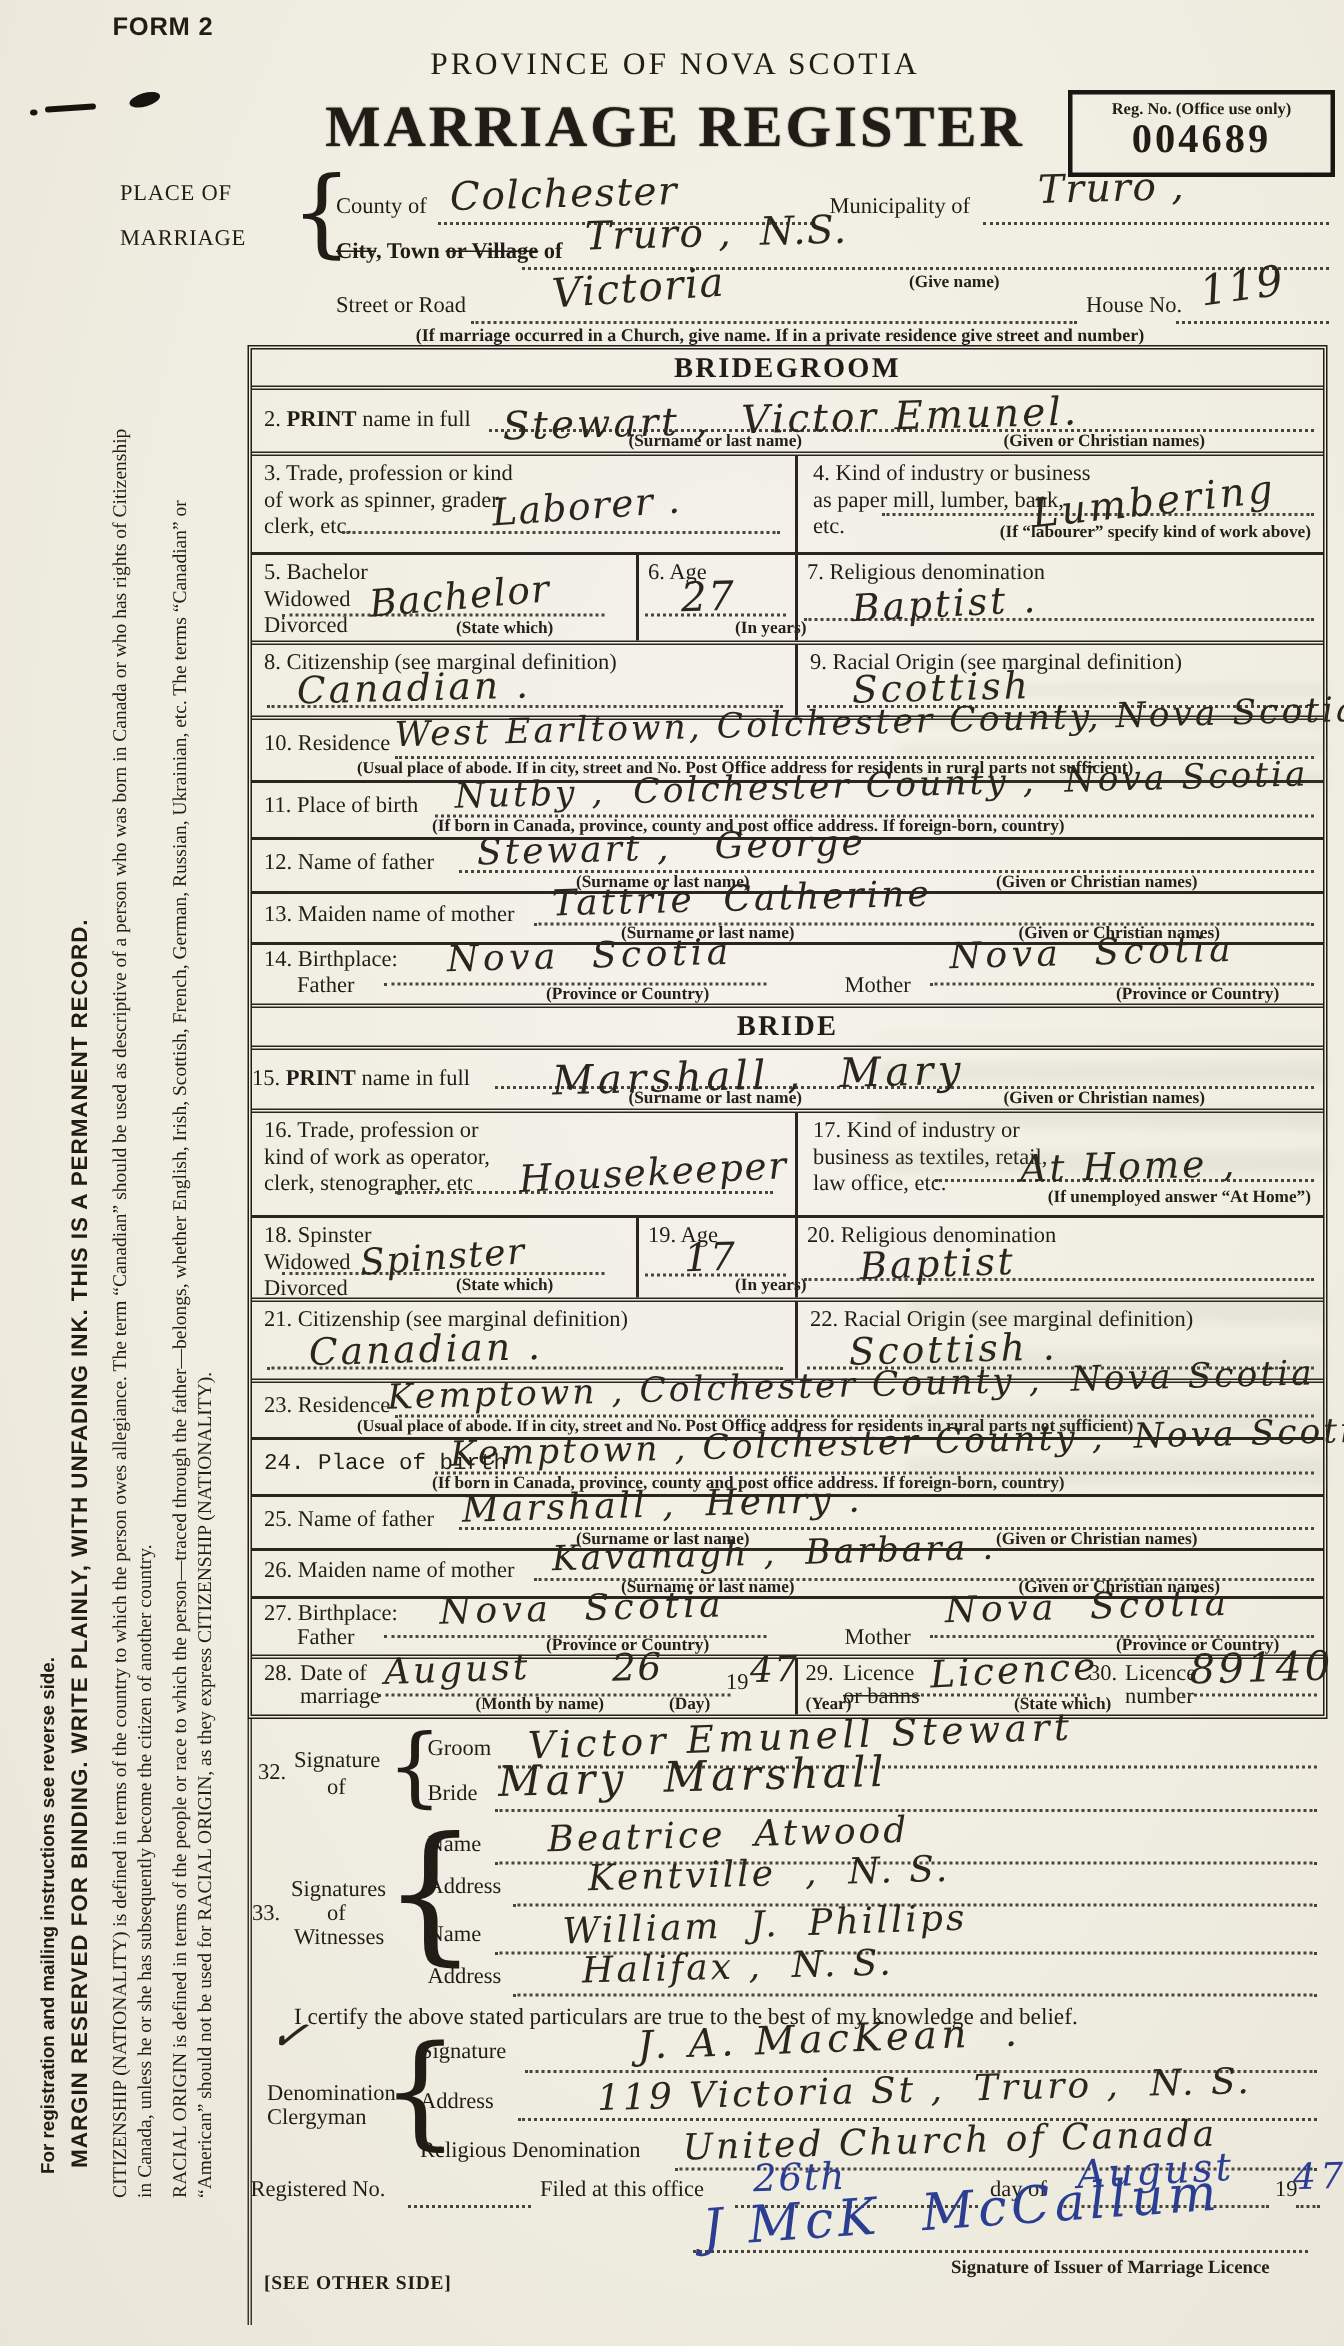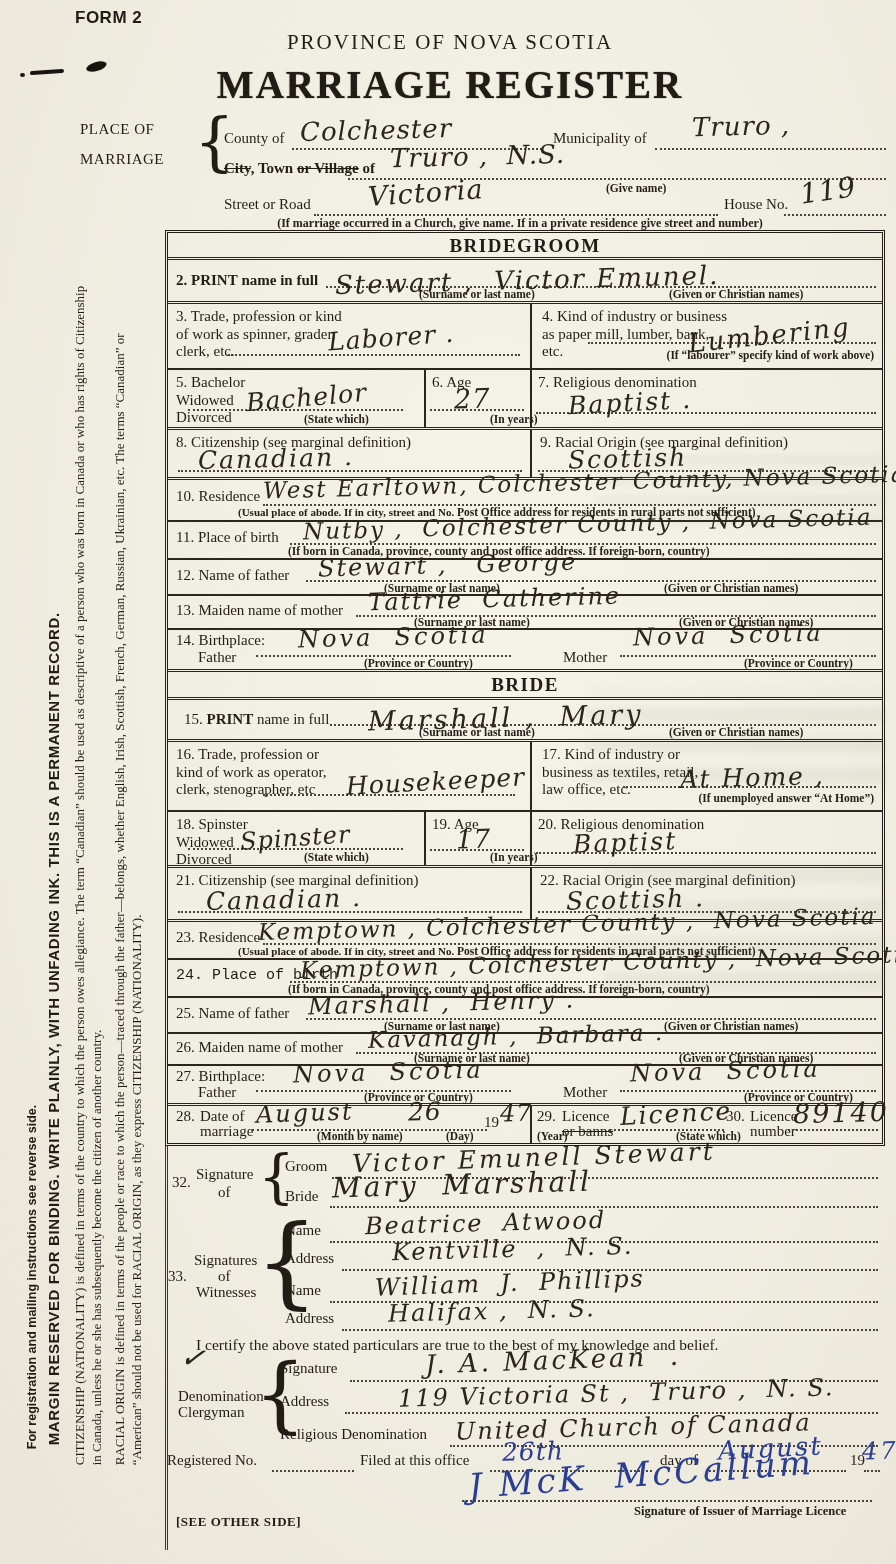--- a/index.html
+++ b/index.html
@@ -44,20 +44,24 @@
   <div class="mnotes">
     <div class="mn-sans" style="font-size:12.5px;margin-left:46px;white-space:nowrap;">For registration and mailing instructions see reverse side.</div>
     <div class="mn-sans" style="font-size:15px;letter-spacing:.6px;margin:6px 0 10px 50px;white-space:nowrap;">MARGIN RESERVED FOR BINDING.   WRITE PLAINLY, WITH UNFADING INK.   THIS IS A PERMANENT RECORD.</div>
     <div style="font-size:13px;width:1190px;margin-left:30px;line-height:1.28;">CITIZENSHIP (NATIONALITY) is defined in terms of the country to which the person owes allegiance.  The term “Canadian” should be used as descriptive of a person who was born in Canada or who has rights of Citizenship in Canada, unless he or she has subsequently become the citizen of another country.</div>
     <div style="font-size:13px;width:1190px;margin:7px 0 0 30px;line-height:1.28;">RACIAL ORIGIN is defined in terms of the people or race to which the person—traced through the father—belongs, whether English, Irish, Scottish, French, German, Russian, Ukrainian, etc.   The terms “Canadian” or “American” should not be used for RACIAL ORIGIN, as they express CITIZENSHIP (NATIONALITY).</div>
   </div>
 
   <div class="abs mn-sans" style="left:75px;top:8px;font-size:17px;letter-spacing:.5px;">FORM 2</div>
   <div class="abs" style="left:225px;top:30px;width:450px;text-align:center;font-size:21px;letter-spacing:2px;">PROVINCE OF NOVA SCOTIA</div>
   <div class="abs" style="left:205px;top:62px;width:490px;text-align:center;font-size:39px;font-weight:bold;letter-spacing:2px;text-shadow:0 0 1px #211d16;">MARRIAGE REGISTER</div>
+  <div class="regbox">
+    <div style="font-size:11px;font-weight:bold;margin-top:4px;">Reg. No.  (Office use only)</div>
+    <div style="font-size:27px;font-weight:bold;letter-spacing:2px;line-height:1;">004689</div>
+  </div>
 
   <div class="abs lbl" style="left:80px;top:121px;letter-spacing:.5px;">PLACE OF</div>
   <div class="abs lbl" style="left:80px;top:151px;letter-spacing:.5px;">MARRIAGE</div>
   <div class="brace" style="left:194px;top:110px;font-size:64px;">{</div>
 
   <span class="abs lbl" style="left:224px;top:130px;">County of</span>
   <div class="dl" style="left:292px;top:148px;width:250px;"></div>
   <span class="h" style="left:300px;top:118px;font-size:26px;">Colchester</span>
   <span class="abs lbl" style="left:553px;top:130px;">Municipality of</span>
   <div class="dl" style="left:655px;top:148px;width:231px;"></div>
@@ -78,21 +82,21 @@
   <span class="h" style="left:800px;top:178px;font-size:28px;transform:rotate(-8deg);">119</span>
   <div class="note" style="left:240px;top:216px;width:560px;text-align:center;font-size:12px;">(If marriage occurred in a Church, give name.   If in a private residence give street and number)</div>
 
   <div class="tbl">
 
     <div class="row db" style="height:27px;">
       <div class="sec">BRIDEGROOM</div>
     </div>
 
     <div class="row db" style="height:44px;">
-      <span class="abs lbl" style="left:8px;top:12px;font-weight:bold;"><span>2.</span> <b>PRINT</b><span> name in full</span></span>
+      <span class="abs lbl" style="left:8px;top:12px;"><span>2.</span> <b>PRINT</b><span> name in full</span></span>
       <div class="dl" style="left:158px;right:6px;bottom:13px;"></div>
       <span class="h" style="left:167px;bottom:8px;font-size:26px;letter-spacing:2px;">Stewart ,  Victor Emunel.</span>
       <span class="sub" style="left:205px;bottom:1px;">(Surname or last name)</span>
       <span class="sub" style="left:455px;bottom:1px;">(Given or Christian names)</span>
     </div>
 
     <div class="row" style="height:66px;">
       <div class="vd" style="left:362px;"></div>
       <span class="abs lbl" style="left:8px;top:4px;width:172px;"><span>3.</span> <span>Trade, profession or kind of work as spinner,  grader, clerk, etc.</span></span>
       <div class="dl" style="left:60px;width:292px;bottom:12px;"></div>
@@ -169,21 +173,21 @@
       <div class="dl" style="left:452px;right:6px;bottom:12px;"></div>
       <span class="h" style="left:465px;top:-6px;font-size:24px;letter-spacing:3px;">Nova  Scotia</span>
       <span class="sub" style="left:530px;bottom:0;">(Province or Country)</span>
     </div>
 
     <div class="row db" style="height:28px;">
       <div class="sec">BRIDE</div>
     </div>
 
     <div class="row db" style="height:42px;">
-      <span class="abs lbl" style="left:16px;top:11px;"><span>15.</span> <b>PRINT</b><span> name in full</span></span>
+      <span class="abs lbl" style="left:0;top:11px;"><span>15.</span> <b>PRINT</b><span> name in full</span></span>
       <div class="dl" style="left:162px;right:6px;bottom:13px;"></div>
       <span class="h" style="left:200px;bottom:8px;font-size:27px;letter-spacing:3px;">Marshall ,  Mary</span>
       <span class="sub" style="left:205px;bottom:1px;">(Surname or last name)</span>
       <span class="sub" style="left:455px;bottom:1px;">(Given or Christian names)</span>
     </div>
 
     <div class="row" style="height:70px;">
       <div class="vd" style="left:362px;"></div>
       <span class="abs lbl" style="left:8px;top:4px;width:172px;"><span>16.</span> <span>Trade, profession or kind of work as operator,  clerk, stenographer, etc</span></span>
       <div class="dl" style="left:95px;width:252px;bottom:14px;"></div>

